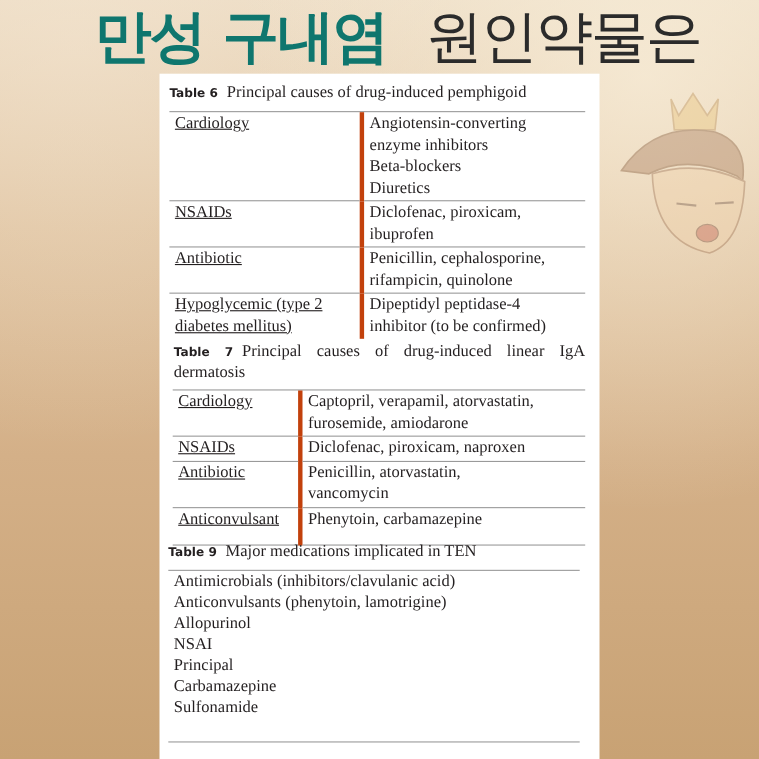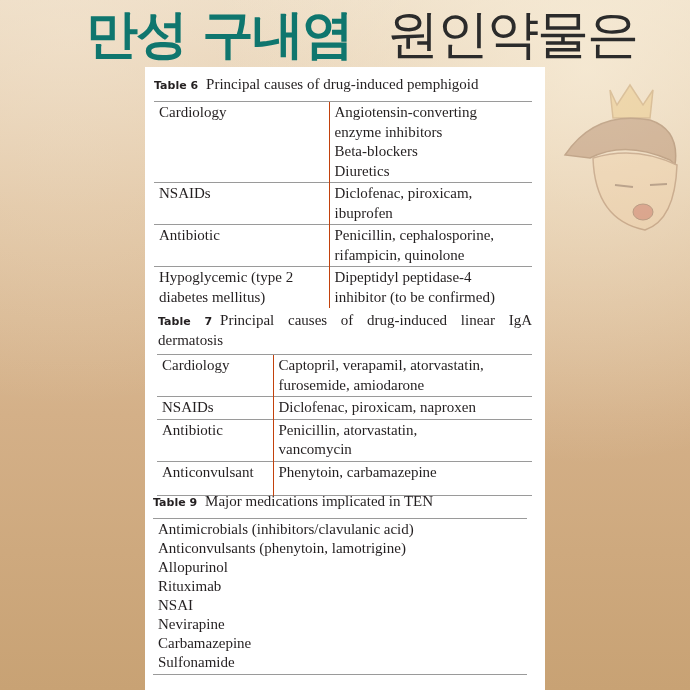--- a/index.html
+++ b/index.html
@@ -15,21 +15,21 @@
   .headline .h2{color:#2b2b2b;margin-left:35px;}
   .mascot{position:absolute;left:555px;top:70px;width:140px;height:200px;opacity:0.35;}
   .panel{position:absolute;left:145px;top:67px;width:400px;height:623px;background:#fff;}
   .caption{position:absolute;font-size:15px;color:#231f20;line-height:19px;}
   .caption .lbl{font-family:"DejaVu Sans",sans-serif;font-weight:bold;font-size:11px;margin-right:8px;}
   .t7cap{text-align:justify;width:374px;}
   .tbl{position:absolute;border-collapse:collapse;font-size:15px;color:#231f20;line-height:19.5px;}
   .tbl td{vertical-align:top;padding:1px 5px 1px 5px;}
   .tbl tr{border-bottom:1px solid #9a9a9a;}
   .tbl tr.last{border-bottom:none;}
-  .tbl td.c1{border-right:1px solid #c2410c;}
+  .tbl td.c1{border-right:4px solid #c2410c;text-decoration:underline;}
   .hline{position:absolute;height:1px;background:#9a9a9a;}
   .t9list{position:absolute;left:158px;top:520px;font-size:15px;line-height:19px;color:#231f20;}
 </style>
 </head>
 <body>
 
 <div class="bg-glow"></div>
 
 <div class="headline">
   <span class="h1">만성 구내염</span><span class="h2">원인약물은</span>
@@ -131,19 +131,18 @@
   </table>
 
 <div class="caption" style="left:153px;top:492px;">
   <span class="lbl">Table 9</span><span>Major medications implicated in TEN</span>
 </div>
 <div class="hline" style="left:153px;top:518px;width:374px;"></div>
 <div class="t9list">
   <div>Antimicrobials (inhibitors/clavulanic acid)</div>
   <div>Anticonvulsants (phenytoin, lamotrigine)</div>
   <div>Allopurinol</div>
-  <div>Rituximab</div>
   <div>NSAI</div>
-  <div>Nevirapine</div>
+  <div>Principal</div>
   <div>Carbamazepine</div>
   <div>Sulfonamide</div>
 </div>
 <div class="hline" style="left:153px;top:674px;width:374px;"></div>
 
 </body></html>

